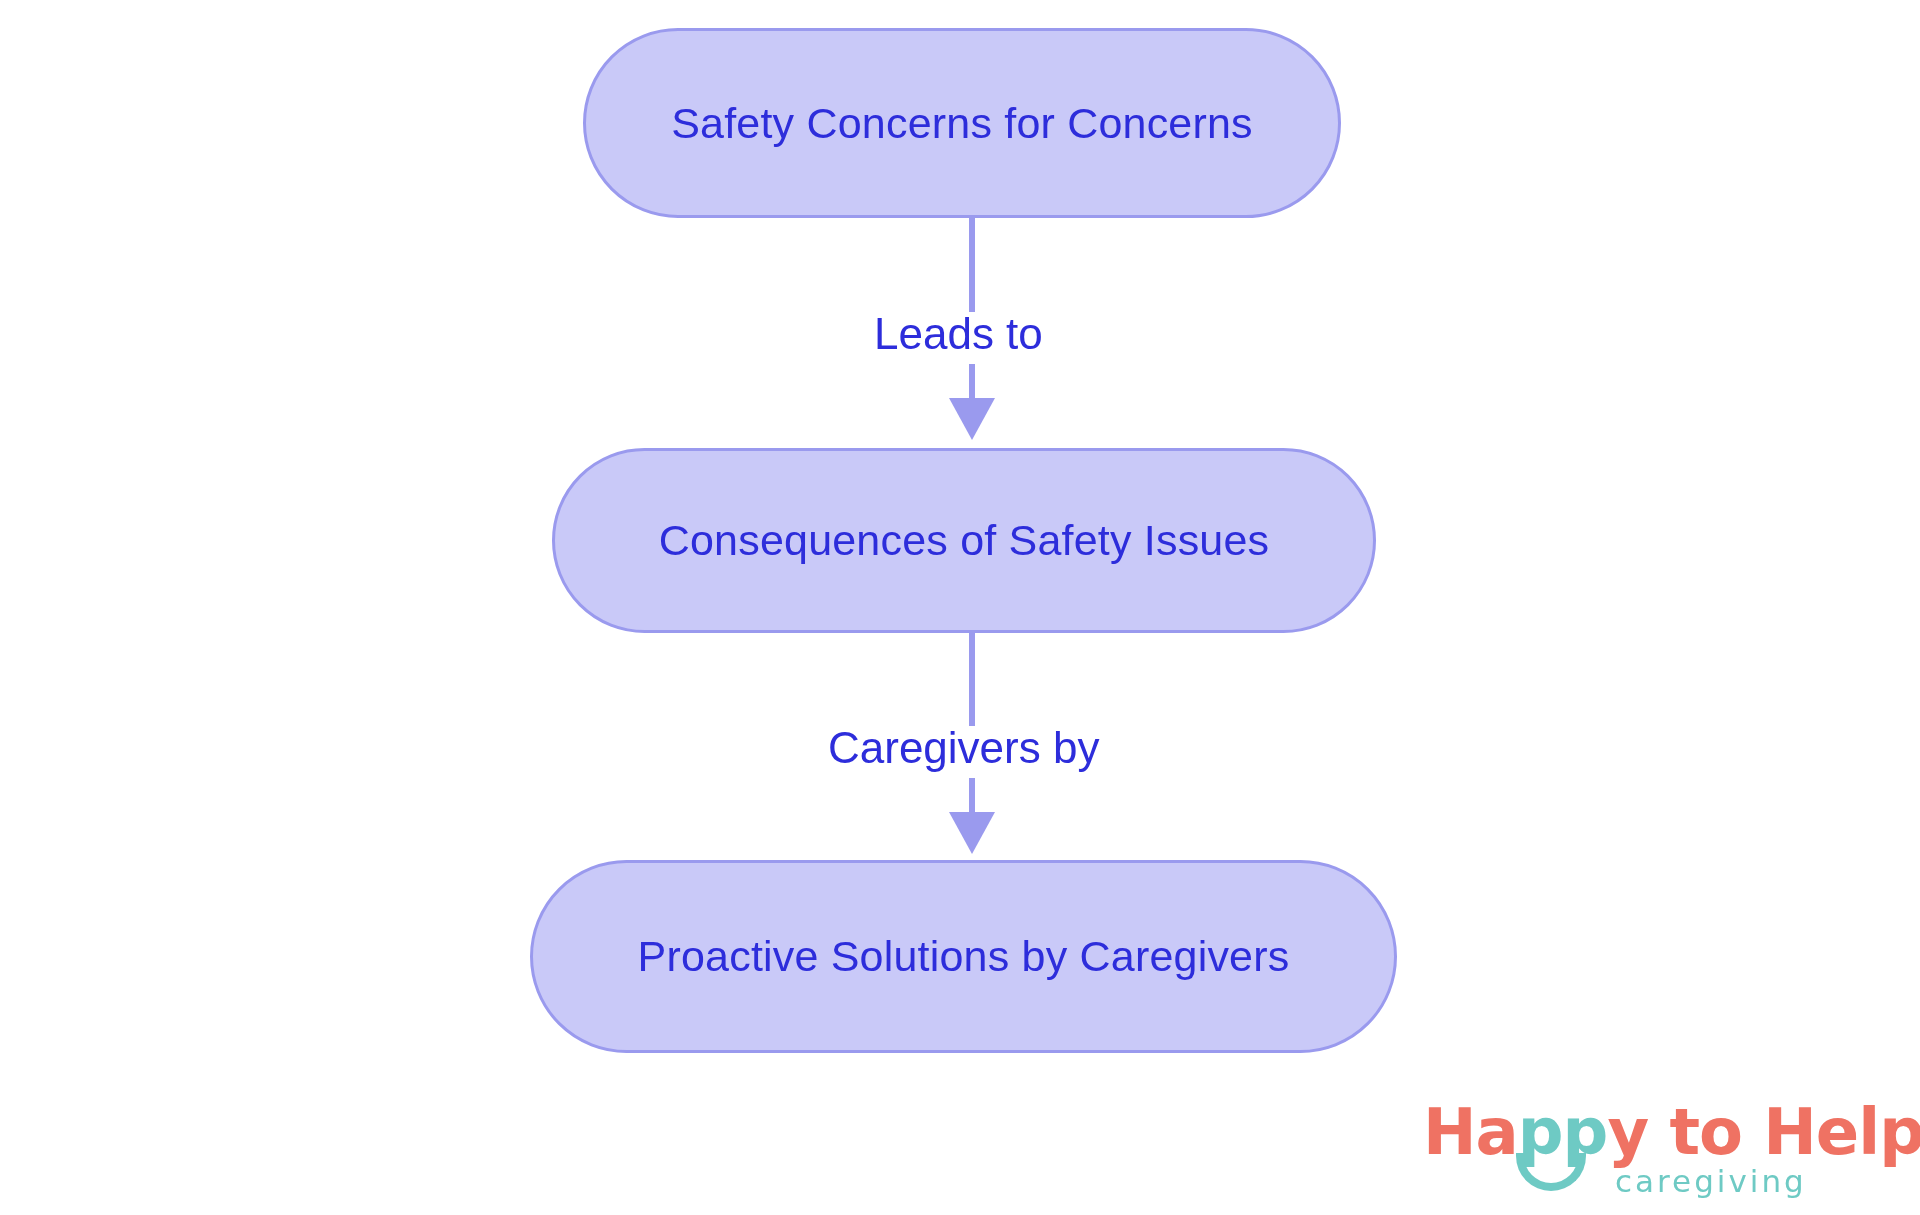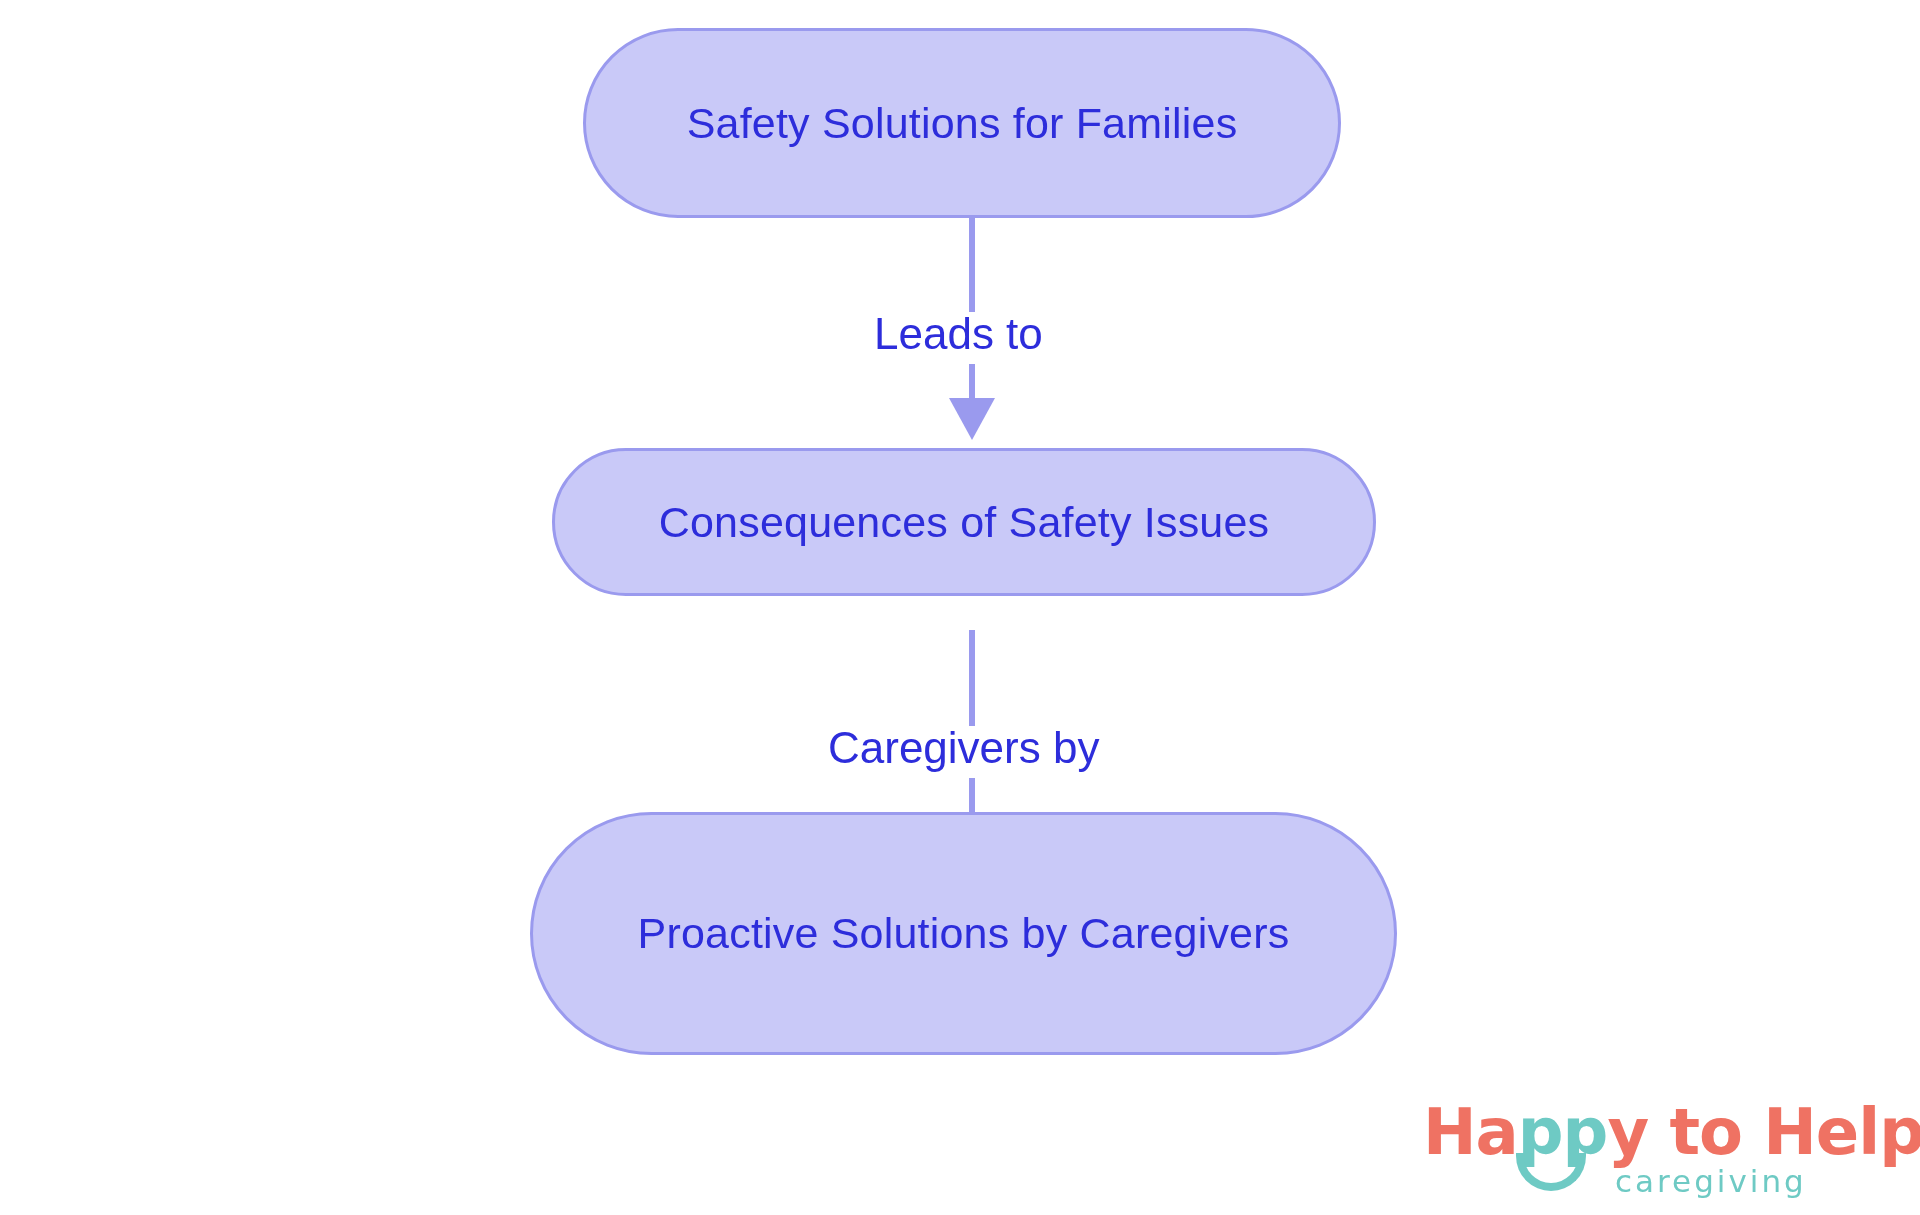--- a/index.html
+++ b/index.html
@@ -38,22 +38,22 @@
     color: #2d2ddb;
     font-family: "Liberation Sans", sans-serif;
     font-size: 43px;
     font-weight: 400;
     letter-spacing: 0.2px;
     white-space: nowrap;
     line-height: 1;
   }
 
   #node-1 { left: 583px;  top: 28px;   width: 758px; height: 190px; }
-  #node-2 { left: 552px;  top: 448px;  width: 824px; height: 148px; }
-  #node-3 { left: 530px;  top: 812px;  width: 867px; height: 243px; }
+  #node-2 { left: 552px;  top: 448px;  width: 824px; height: 185px; }
+  #node-3 { left: 530px;  top: 860px;  width: 867px; height: 193px; }
 
   
   .edge-line {
     position: absolute;
     width: 6px;
     background: #9a9aee;
     left: 969px;
     z-index: 1;
   }
   #edge-1-seg-a { top: 215px; height: 98px; }
@@ -144,21 +144,21 @@
   <div class="edge-line" id="edge-1-seg-b"></div>
   <div class="edge-arrow" id="arrow-1"></div>
   <div class="edge-label" id="edge-label-1">Leads to</div>
 
   <div class="edge-line" id="edge-2-seg-a"></div>
   <div class="edge-line" id="edge-2-seg-b"></div>
   <div class="edge-arrow" id="arrow-2"></div>
   <div class="edge-label" id="edge-label-2">Caregivers by</div>
 
   <div class="node" id="node-1">
-    <span class="node-label">Safety Solutions for Families</span>
+    <span class="node-label">Safety Concerns for Concerns</span>
   </div>
 
   <div class="node" id="node-2">
     <span class="node-label">Consequences of Safety Issues</span>
   </div>
 
   <div class="node" id="node-3">
     <span class="node-label">Proactive Solutions by Caregivers</span>
   </div>
 

